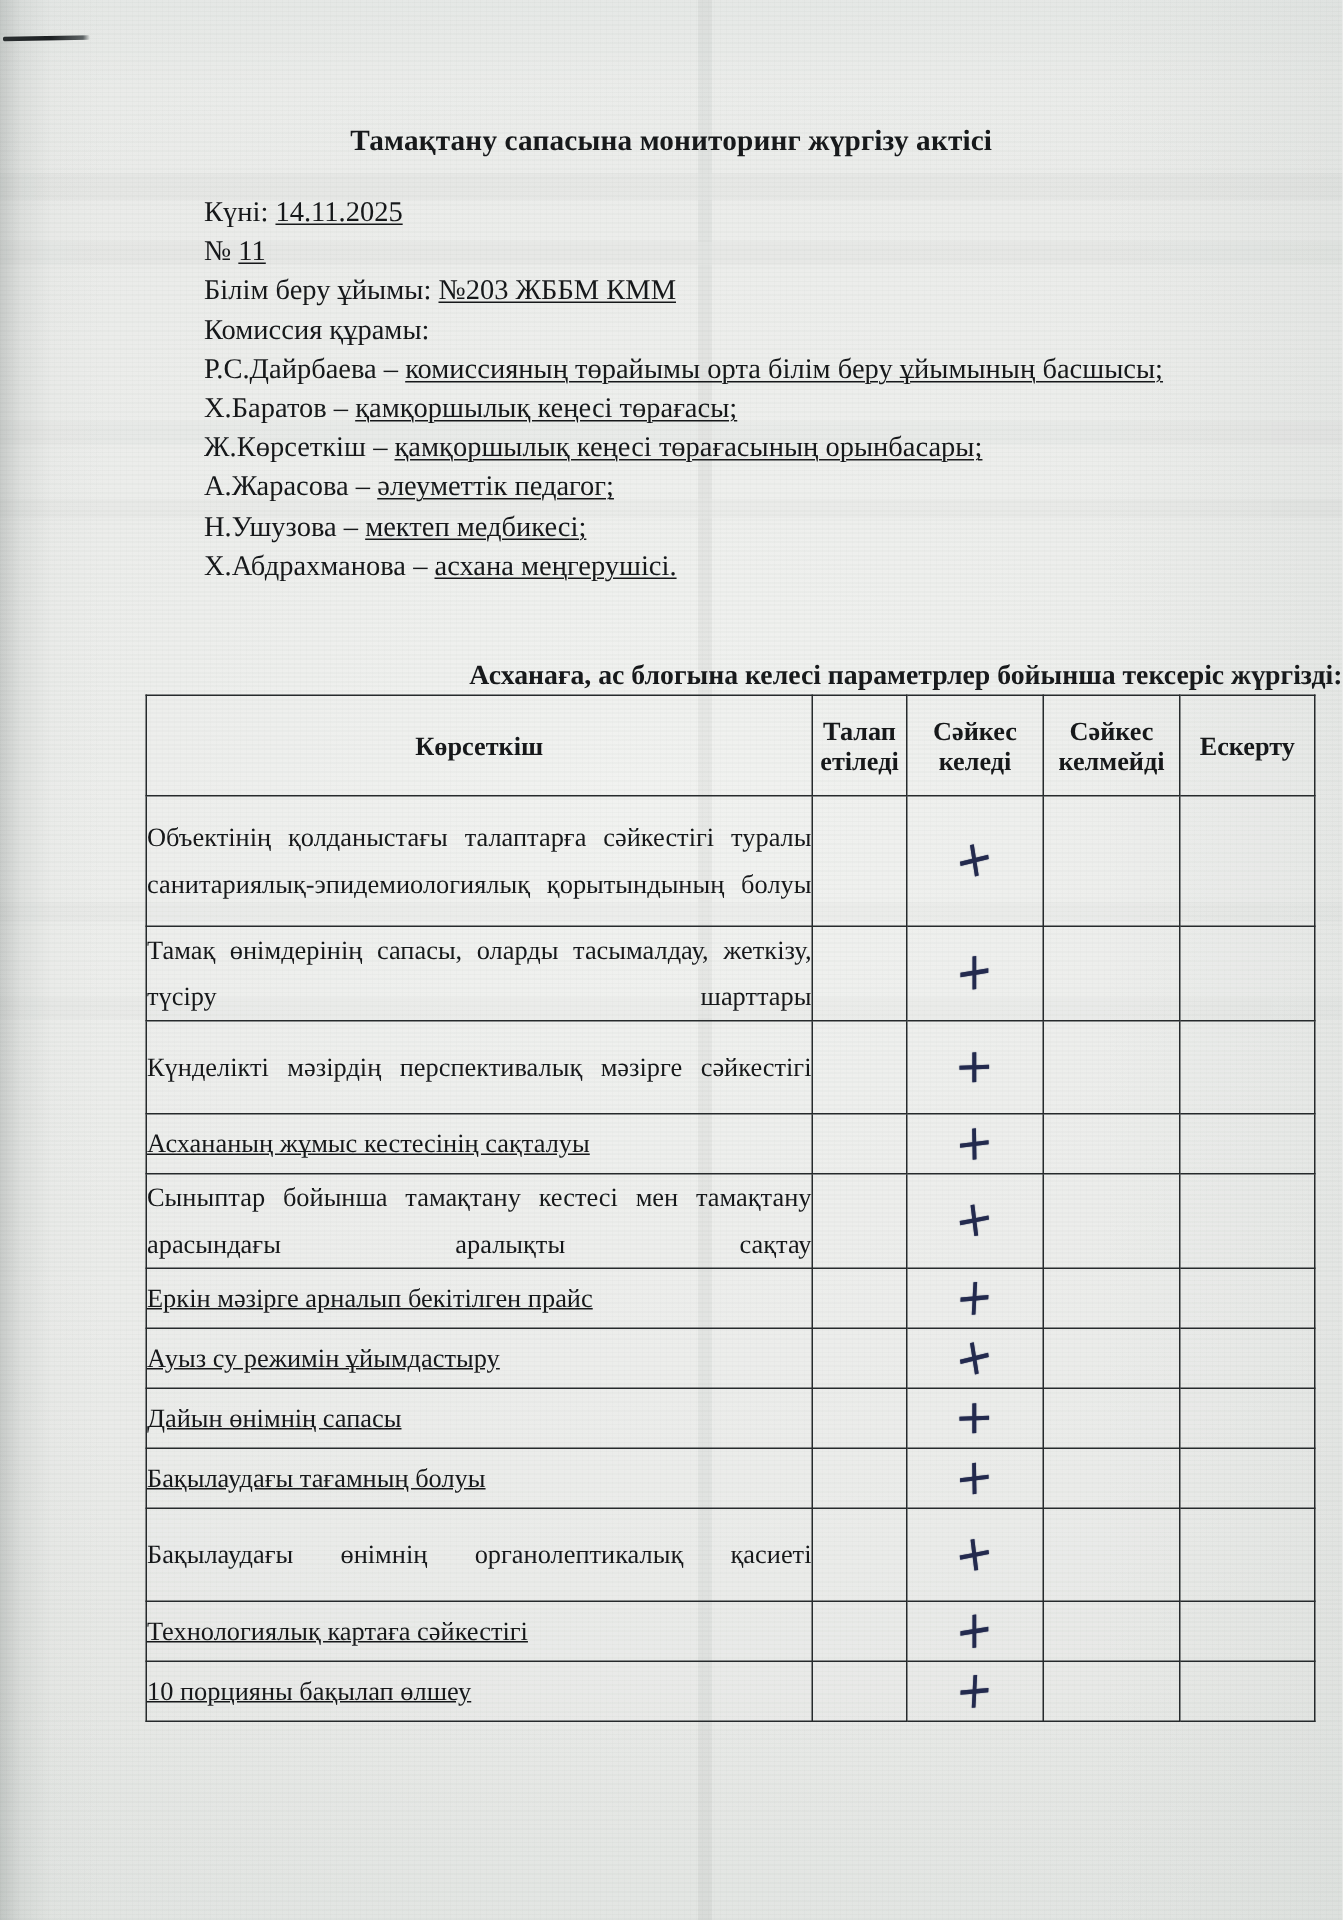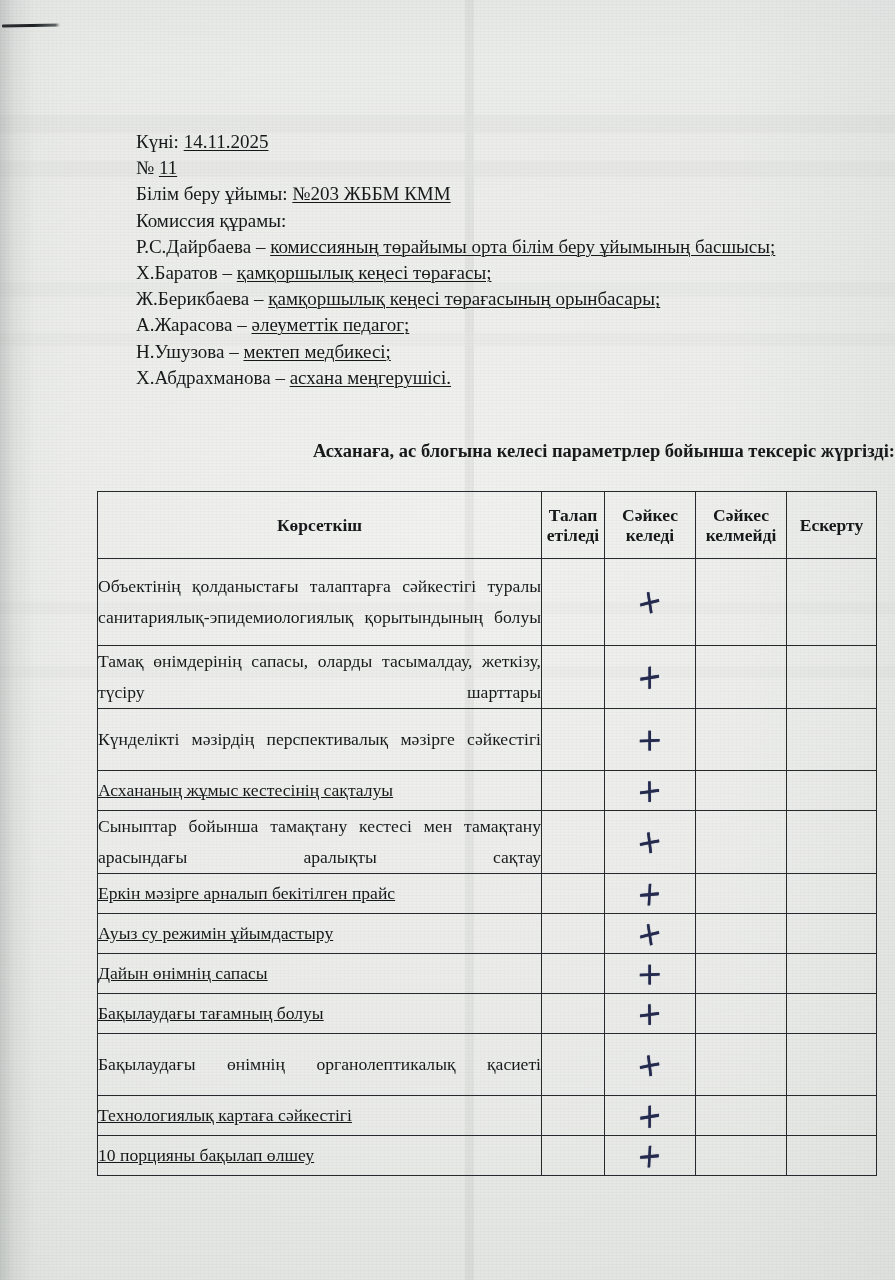--- a/index.html
+++ b/index.html
@@ -117,21 +117,21 @@
     text-align: right;
     font-weight: bold;
     font-size: 18.5px;
     color: #17191b;
   }
 
   
   #check-table {
     position: absolute;
     left: 97px;
-    top: 491px;
+    top: 463px;
     width: 779px;
     border-collapse: collapse;
     table-layout: fixed;
     font-size: 17px;
     color: #16181a;
     background: rgba(255,255,255,0.045);
   }
   #check-table td, #check-table th {
     border: 1.7px solid #262a2c;
     padding: 0;
@@ -183,20 +183,21 @@
 </head>
 <body>
 
 <div id="paper"></div>
 <div id="bleed"></div>
 <div id="grain"></div>
 <div id="corner-artifact"></div>
 
 <div id="content">
 
+  <div class="doc-title">Тамақтану сапасына мониторинг жүргізу актісі</div>
 
   <div class="head-block">
     <div class="head-line">
       <span>Күні:</span>
       <span class="u">14.11.2025</span>
     </div>
     <div class="head-line">
       <span>№</span>
       <span class="u">11</span>
     </div>
@@ -210,21 +211,21 @@
       <span>Р.С.Дайрбаева</span>
       <span>–</span>
       <span class="u">комиссияның төрайымы орта білім беру ұйымының басшысы;</span>
     </div>
     <div class="head-line">
       <span>Х.Баратов</span>
       <span>–</span>
       <span class="u">қамқоршылық кеңесі төрағасы;</span>
     </div>
     <div class="head-line">
-      <span>Ж.Берикбаева</span>
+      <span>Ж.Көрсеткіш</span>
       <span>–</span>
       <span class="u">қамқоршылық кеңесі төрағасының орынбасары;</span>
     </div>
     <div class="head-line">
       <span>А.Жарасова</span>
       <span>–</span>
       <span class="u">әлеуметтік педагог;</span>
     </div>
     <div class="head-line">
       <span>Н.Ушузова</span>

